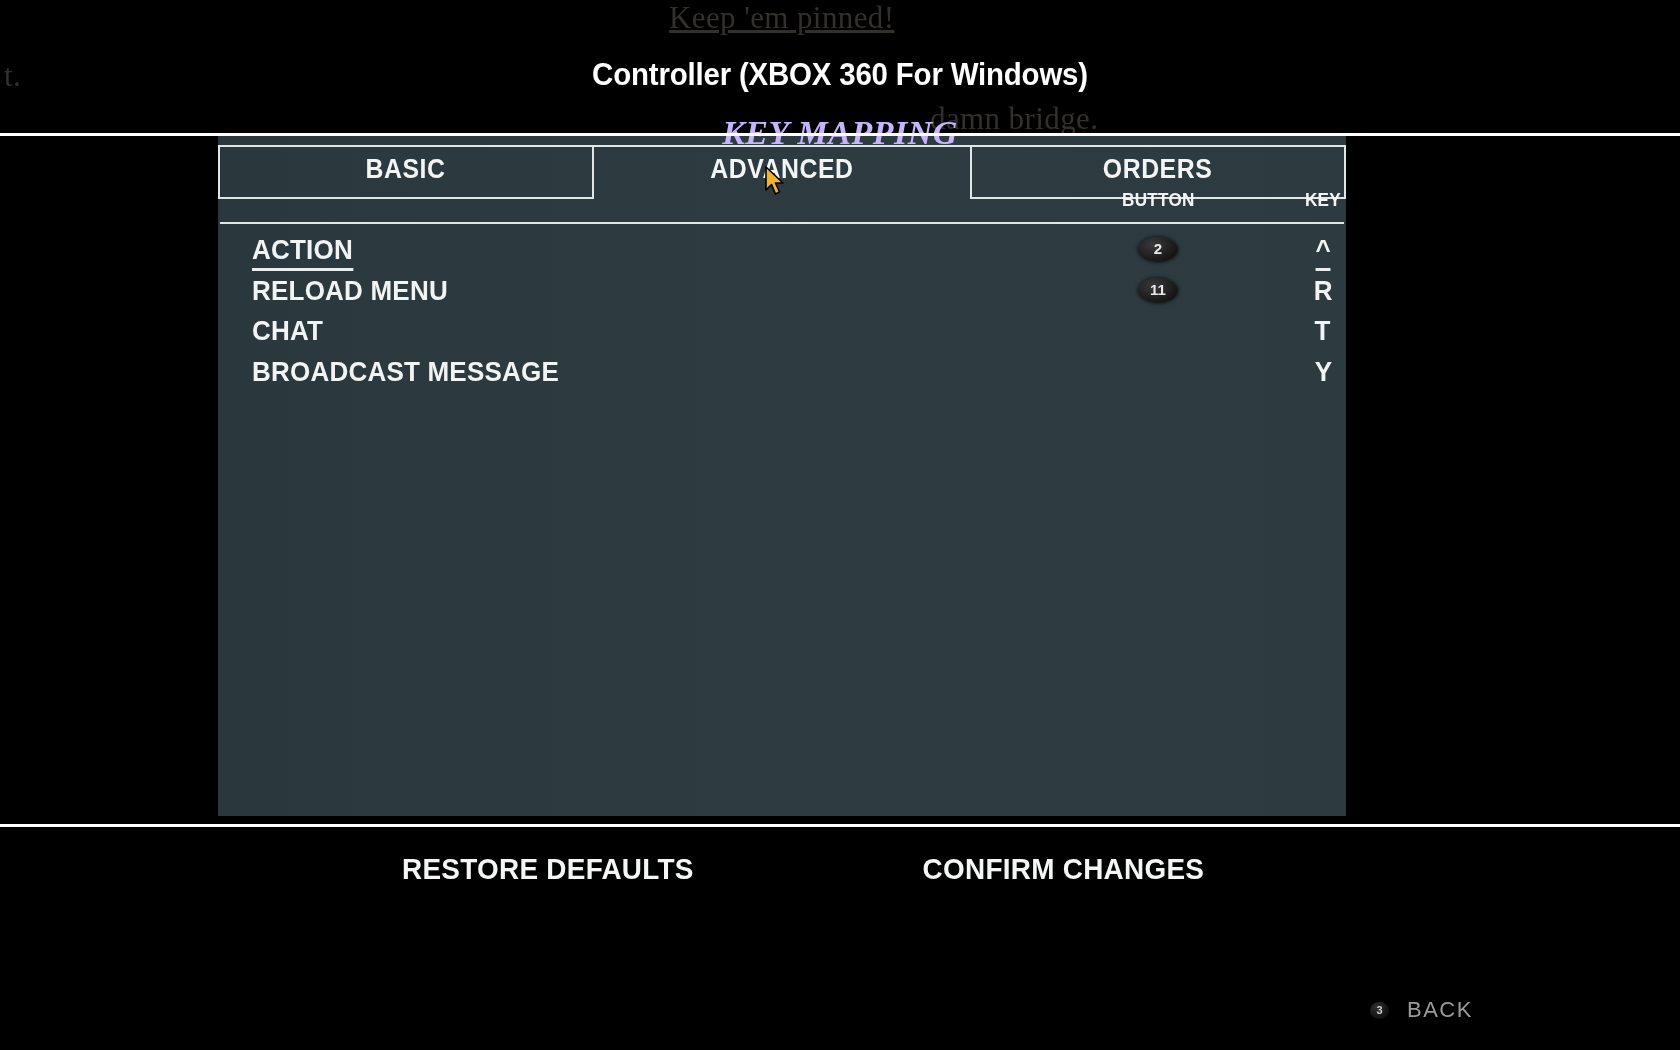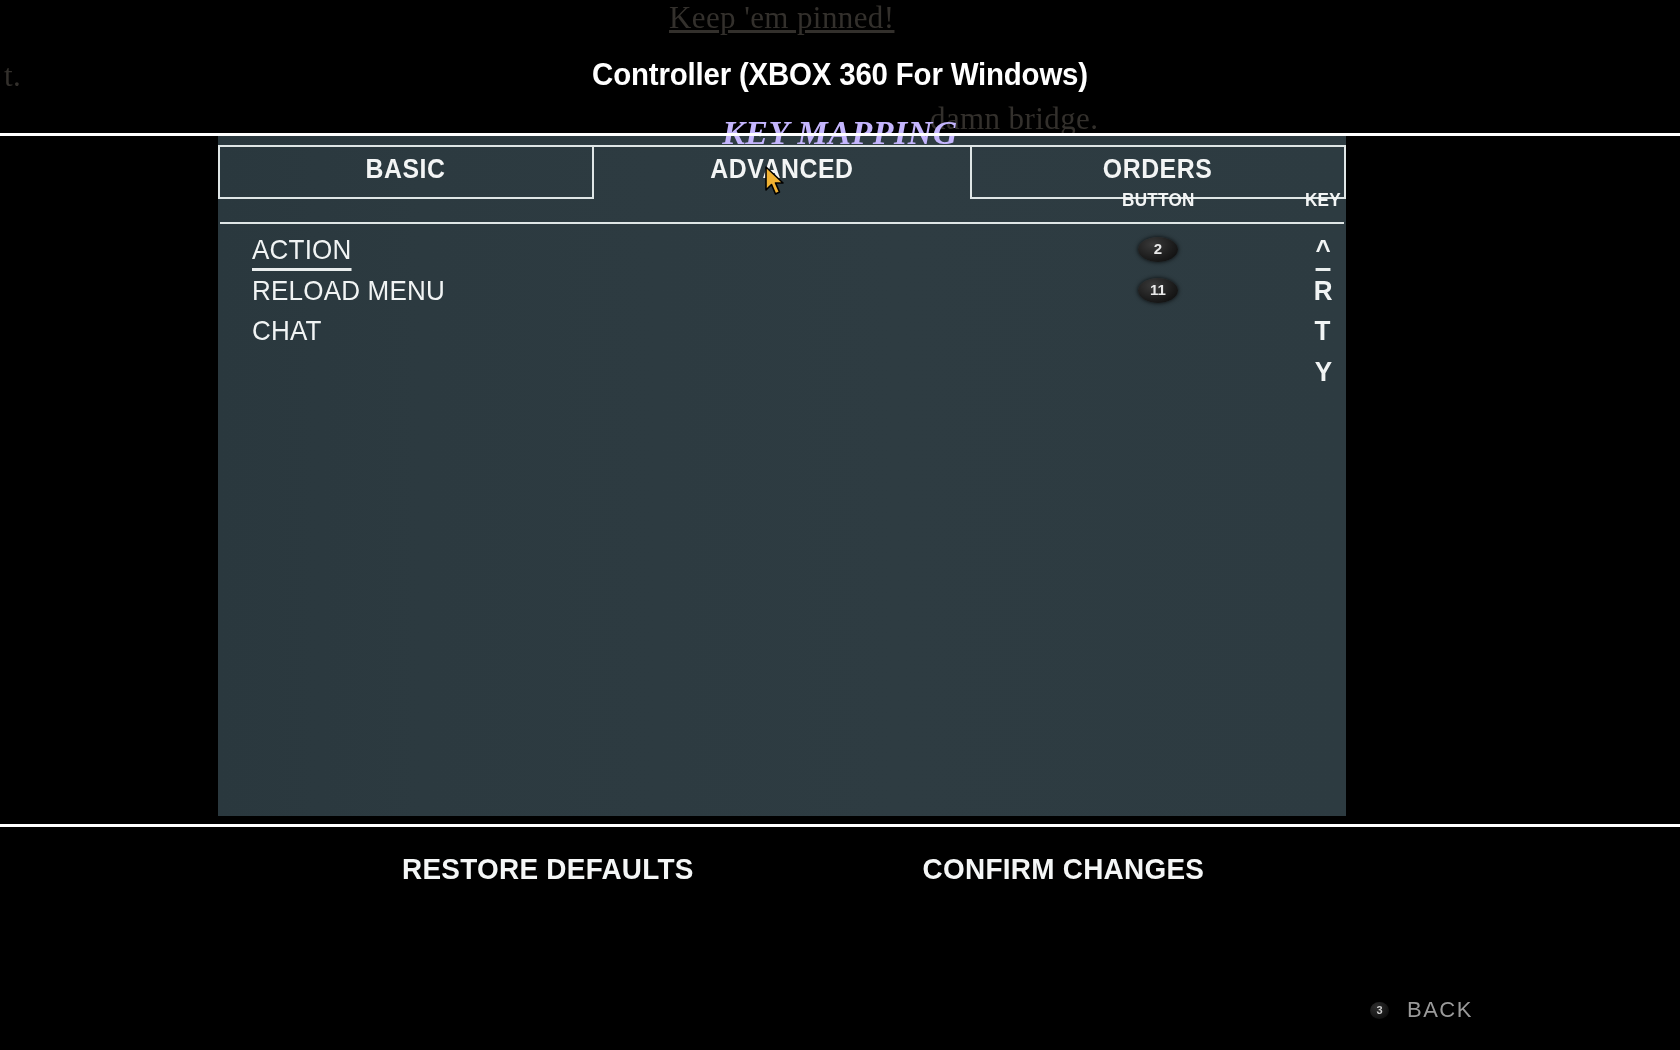--- a/index.html
+++ b/index.html
@@ -167,21 +167,21 @@
   .row {
     position: relative;
     height: 40.5px;
   }
   .row-action {
     position: absolute;
     left: 34px;
     top: 0;
     color: #f1f4f4;
     font-size: 28px;
-    font-weight: normal;
+    font-weight: bold;
     letter-spacing: 0.2px;
     white-space: nowrap;
   }
   .row-action span { display: inline-block; transform: scaleX(0.93); transform-origin: left center; }
   .row-action.underlined span { border-bottom: 3px solid #e9eded; padding-bottom: 2px; }
 
   .row-button {
     position: absolute;
     left: 830px;
     top: 3px;
@@ -347,20 +347,23 @@
       <div class="row-action">
         <span>CHAT</span>
       </div>
       <div class="row-button"></div>
       <div class="row-key">
         <span>T</span>
       </div>
     </div>
 
     <div class="row">
+      <div class="row-action">
+        <span>BROADCAST MESSAGE</span>
+      </div>
       <div class="row-button"></div>
       <div class="row-key">
         <span>Y</span>
       </div>
     </div>
 
   </div>
 </div>
 
 <div id="bottom-bar">

